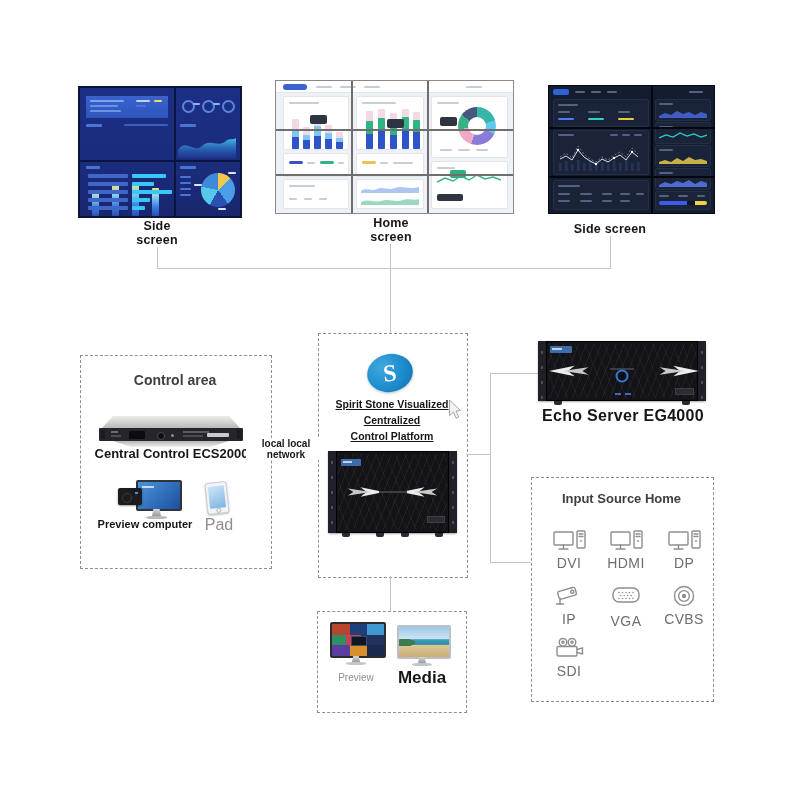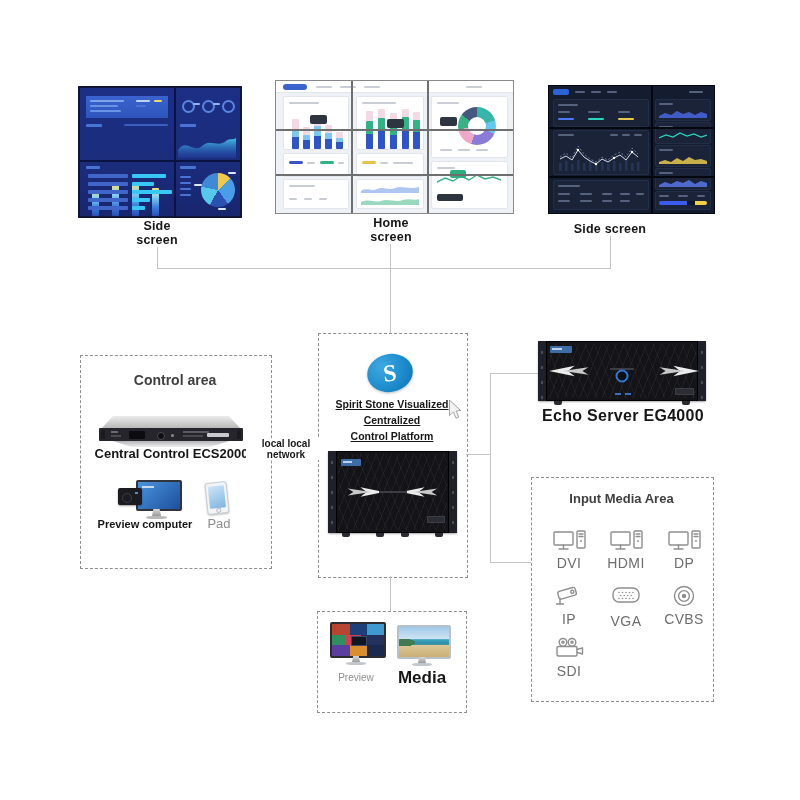--- a/index.html
+++ b/index.html
@@ -363,21 +363,21 @@
     <div class="abs" style="left:17px;top:4px;width:3px;height:2px;background:#4a90d8;"></div>
   </div>
 </div>
 <div class="lbl" style="left:88px;top:518px;width:114px;font-size:11px;">Preview computer</div>
 
 <div class="abs" style="left:206px;top:482px;width:22px;height:32px;transform:rotate(-6deg);">
   <div class="abs" style="inset:0;background:#f2f4f6;border:1px solid #c9ced6;border-radius:3px;box-shadow:0 1px 2px rgba(0,0,0,.25);"></div>
   <div class="abs" style="left:3px;top:4px;right:3px;bottom:6px;background:linear-gradient(160deg,#cde6f8,#7fb4e0);border-radius:1px;"></div>
   <div class="abs" style="left:9px;bottom:1.5px;width:3px;height:3px;border:1px solid #b5bcc4;border-radius:50%;"></div>
 </div>
-<div class="lbl gray-lbl" style="left:199px;top:516px;width:40px;font-size:13px;">Pad</div>
+<div class="lbl gray-lbl" style="left:199px;top:516px;width:40px;font-size:16px;">Pad</div>
 
 <div class="lbl" style="left:246px;top:438px;width:80px;font-size:10px;background:#fff;z-index:6;">local local network</div>
 
 <div class="dashed" style="left:318px;top:333px;width:148px;height:243px;"></div>
 <div class="abs" style="left:367px;top:354px;width:46px;height:38px;transform:rotate(-12deg);border-radius:50%;background:radial-gradient(circle at 35% 30%,#3fa8e0,#1d8ccc 55%,#0c6cb4);display:flex;align-items:center;justify-content:center;box-shadow:0 1px 3px rgba(0,0,0,.25);">
   <span style="color:#fff;font-weight:700;font-size:24px;font-family:'Liberation Serif',serif;transform:rotate(6deg);">S</span>
 </div>
 <div class="lbl" style="left:319px;top:396px;width:146px;font-size:10.5px;line-height:16px;text-decoration:underline;">Spirit Stone Visualized Centralized
 Control Platform</div>
 
@@ -446,21 +446,21 @@
   <div class="abs" style="left:50%;top:58%;transform:translate(-50%,-50%);width:9px;height:9px;border-radius:50%;border:2px solid #2e7bd8;background:#0c1016;"></div>
   <div class="abs" style="left:46%;bottom:6px;width:6px;height:2px;background:#3a6cc0;"></div>
   <div class="abs" style="left:52%;bottom:6px;width:6px;height:2px;background:#3a6cc0;"></div>
   <div class="abs" style="right:12px;bottom:6px;width:17px;height:5px;background:#2c2c34;border:1px solid #3d3d46;"></div>
   <div class="foot" style="left:16px;"></div>
     <div class="foot" style="right:16px;"></div>
 </div>
 <div class="lbl" style="left:528px;top:407px;width:190px;font-size:16px;letter-spacing:.3px;">Echo Server EG4000</div>
 
 <div class="dashed" style="left:531px;top:477px;width:181px;height:223px;"></div>
-<div class="lbl" style="left:531px;top:491px;width:181px;font-size:13px;color:#3f3f3f;">Input Media Area</div>
+<div class="lbl" style="left:531px;top:491px;width:181px;font-size:13px;color:#3f3f3f;">Input Source Home</div>
 
 <div class="cell" style="left:542px;top:530px;">
   <svg width="33" height="22" viewBox="0 0 33 22" class="icn">
     <rect x="1" y="2" width="19" height="13" rx="1"></rect>
       <line x1="10.5" y1="15" x2="10.5" y2="18.5"></line>
       <line x1="6" y1="19" x2="15" y2="19"></line>
     <rect x="24" y="1" width="8" height="17" rx="1"></rect>
       <line x1="26" y1="4" x2="30" y2="4"></line>
       <line x1="26" y1="6.5" x2="30" y2="6.5"></line>
       <circle cx="28" cy="11" r="0.9" class="fl"></circle>

